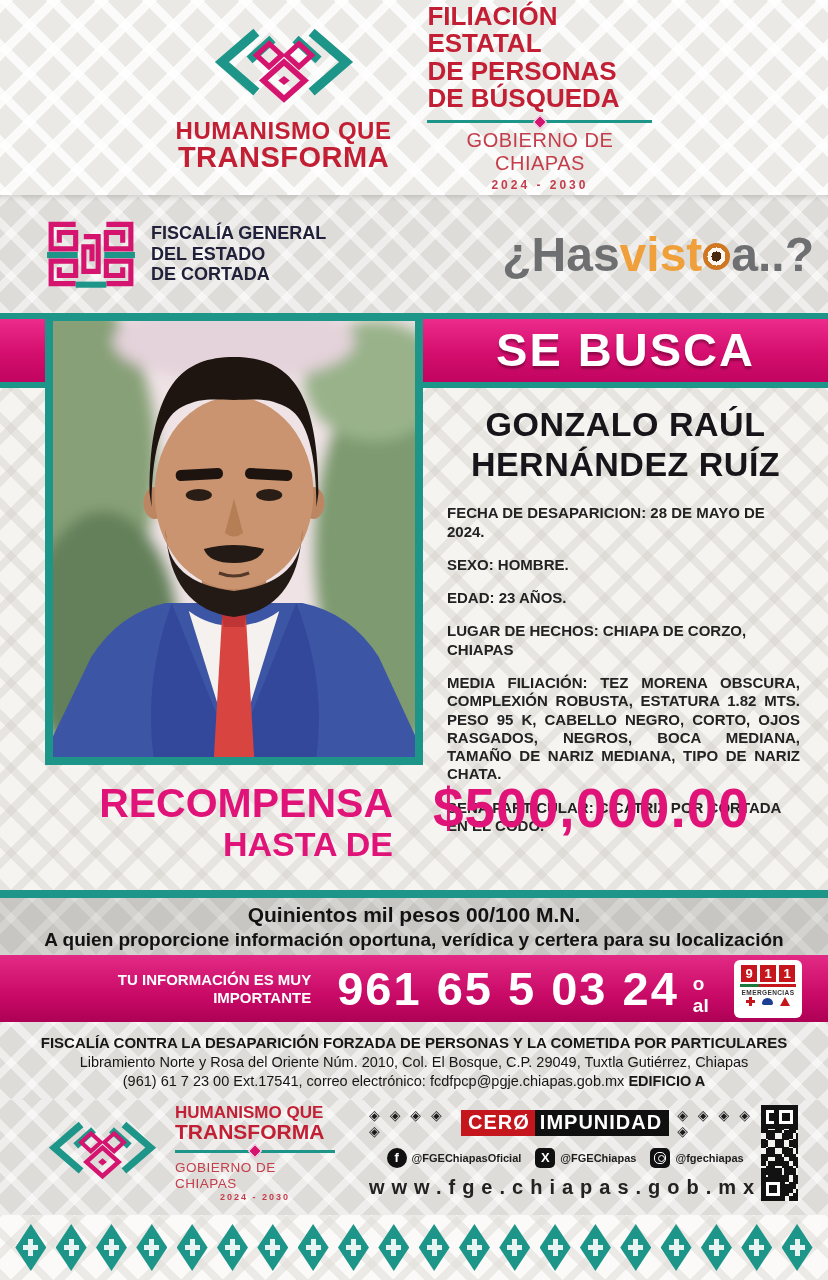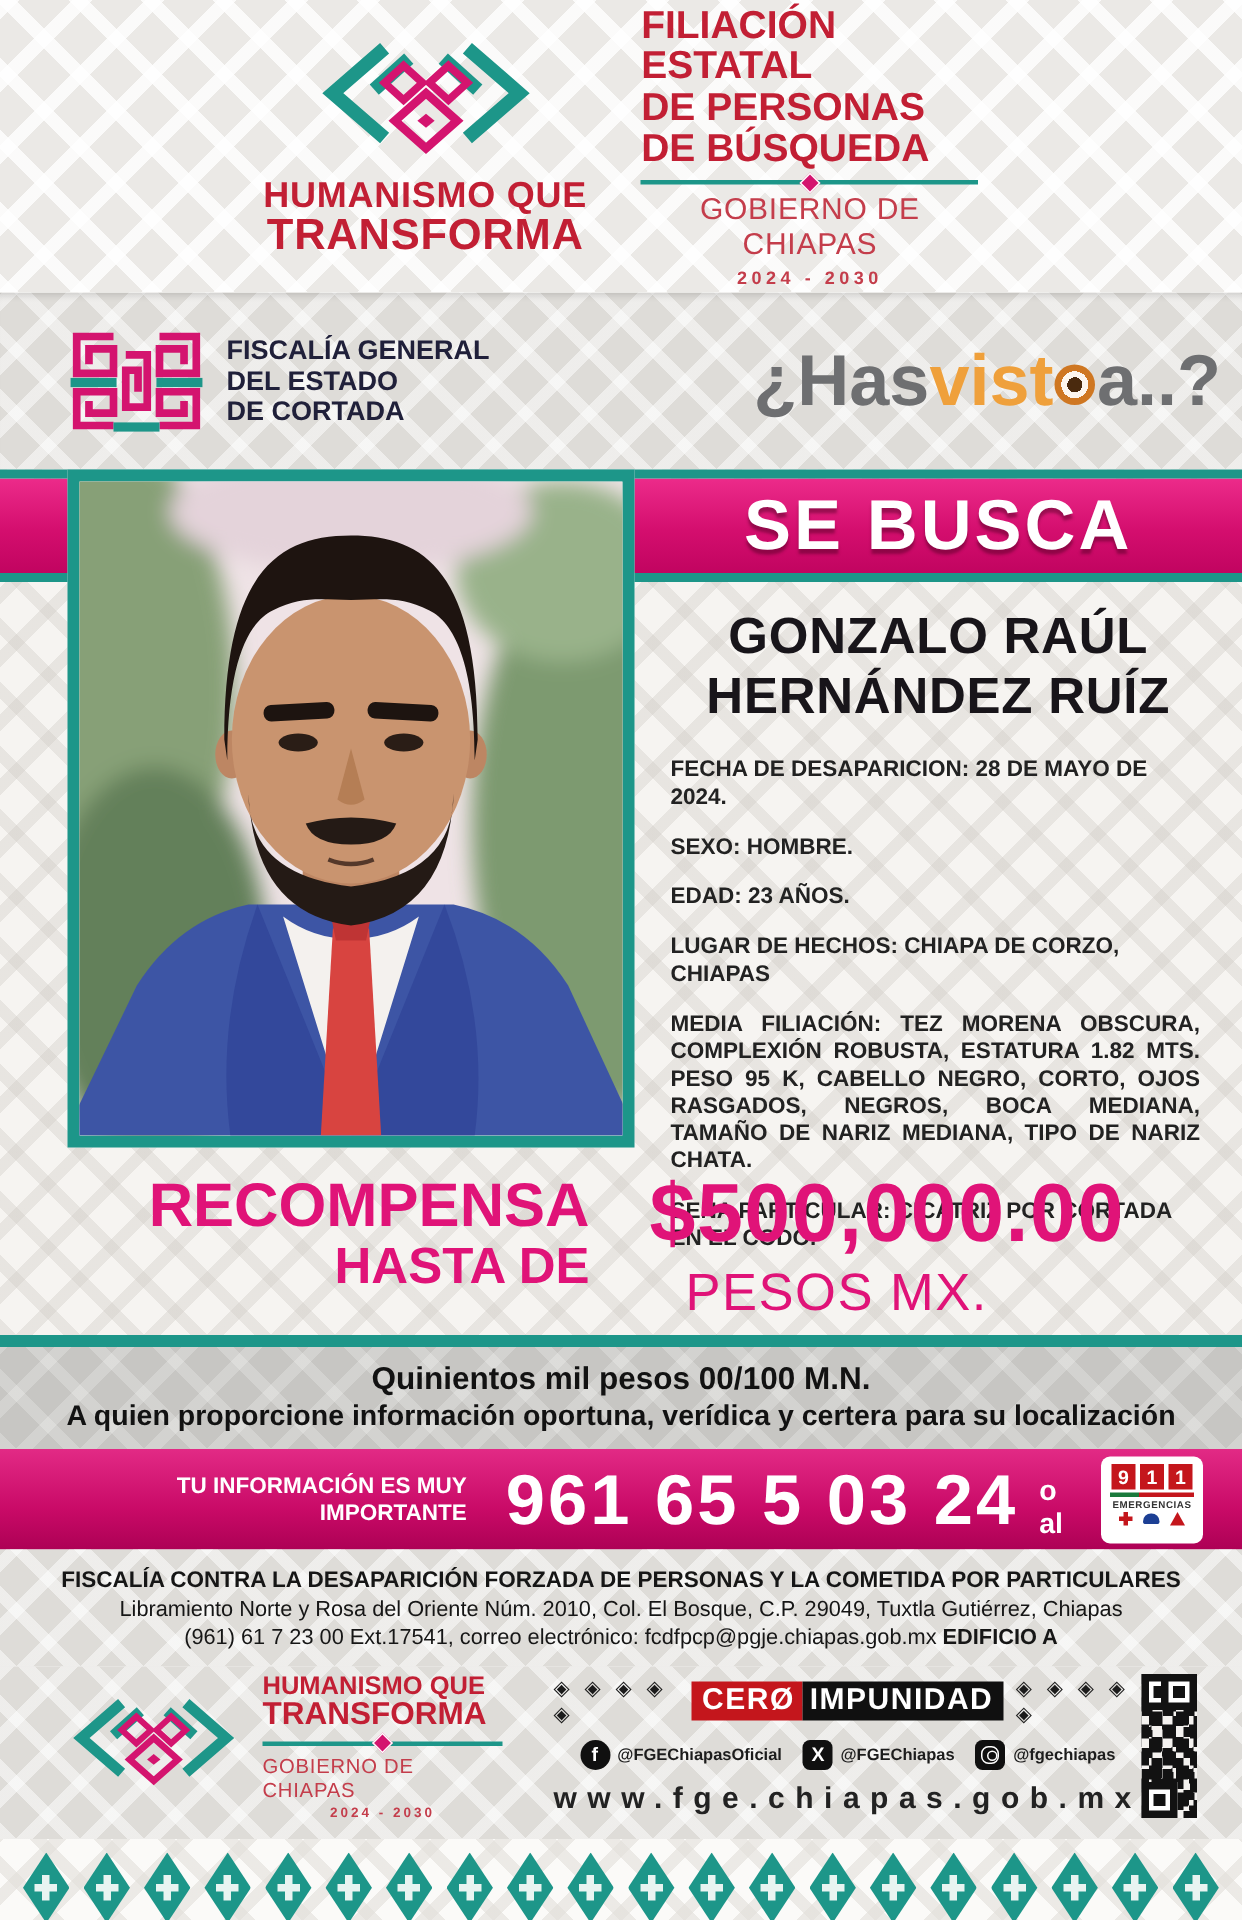--- a/index.html
+++ b/index.html
@@ -82,21 +82,21 @@
   .reward-left { width:423px; text-align:right; padding-right:30px; font-weight:800; line-height:1.1; }
   .reward-left .r1 { font-size:41px; display:block; }
   .reward-left .r2 { font-size:34px; display:block; }
   .reward-right { padding-left:10px; font-weight:800; line-height:1.0; }
   .amount { font-size:55px; display:block; letter-spacing:1px; }
   .currency { font-size:35px; display:block; font-weight:500; margin:8px 0 0 24px; letter-spacing:1px; }
 
   .teal-rule { height:8px; background:#1d9689; }
 
   
-  .note-band { height:68px; display:flex; flex-direction:column; align-items:center; justify-content:center; color:#121212; }
+  .note-band { height:57px; display:flex; flex-direction:column; align-items:center; justify-content:center; color:#121212; }
   .note-band .n1 { font-size:21px; font-weight:700; }
   .note-band .n2 { font-size:19px; font-weight:700; margin-top:2px; }
 
   
   .phone-band { height:67px; display:flex; align-items:center; padding:0 26px 0 48px;
     background: linear-gradient(180deg,#e22a85 0%, #c90a67 60%, #ad0155 100%); color:#fff; }
   .phone-msg { text-align:right; font-weight:800; line-height:1.2; }
   .phone-msg .p1 { font-size:15px; display:block; }
   .phone-msg .p2 { font-size:19px; display:block; }
   .phone-number { font-size:47px; font-weight:800; letter-spacing:2px; margin-left:26px; white-space:nowrap; }
@@ -278,21 +278,20 @@
       </div>
     </div>
 
     <div class="reward">
       <div class="reward-left">
         <span class="r1">RECOMPENSA</span>
         <span class="r2">HASTA DE</span>
       </div>
       <div class="reward-right">
         <span class="amount">$500,000.00</span>
-        <span class="currency">PESOS MX.</span>
       </div>
     </div>
   </section>
 
   <div class="teal-rule"></div>
 
   <section class="note-band pat-note">
     <div class="n1">Quinientos mil pesos 00/100 M.N.</div>
     <div class="n2">A quien proporcione información oportuna, verídica y certera para su localización</div>
   </section>

